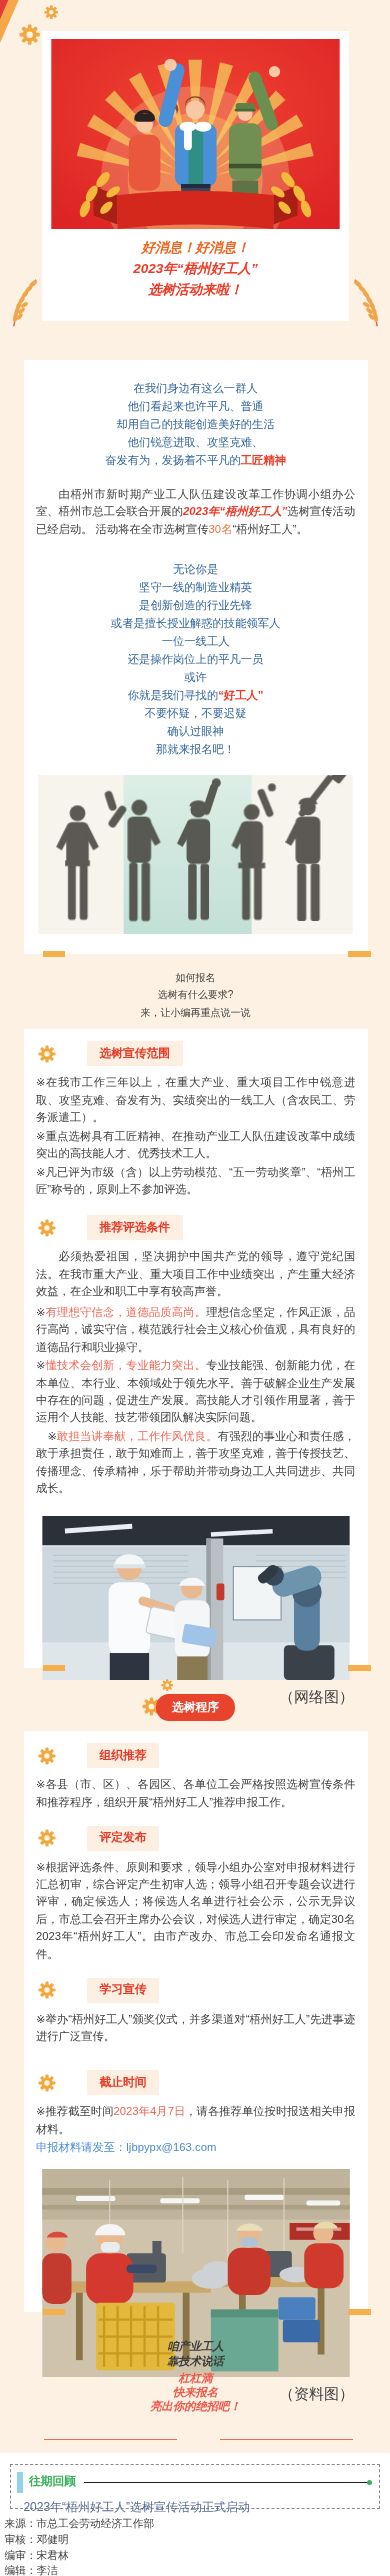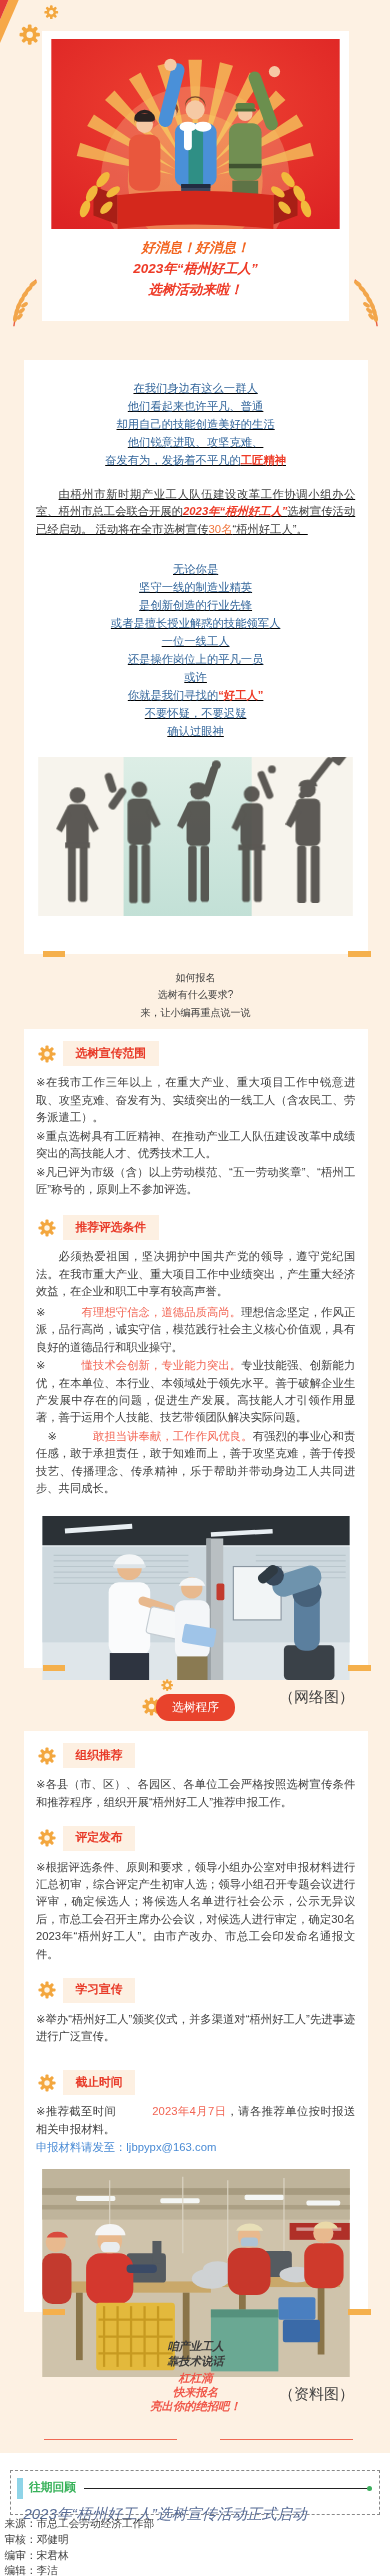--- a/index.html
+++ b/index.html
@@ -10,65 +10,65 @@
   #corner-svg{position:absolute;left:0;top:0;}
   .gear{position:absolute;}
   
   #card-a{left:42px;top:31px;width:307px;height:290px;}
   #banner-ill{display:block;margin:8.4px auto 0 auto;}
   .title-lines{margin-top:7.9px;text-align:center;font-weight:bold;font-style:italic;font-size:13.5px;line-height:21px;}
   .title-lines div:nth-child(1){color:#f2641e;}
   .title-lines div:nth-child(2),.title-lines div:nth-child(3){color:#ee3a26;}
   .laurel{position:absolute;top:273px;}
   
-  #card-b{left:23.6px;top:360px;width:344px;height:594px;text-decoration:underline;}
+  #card-b{left:23.6px;top:360px;width:344px;height:594px;}
   .poem{text-align:center;color:#33669b;font-size:11.3px;line-height:18px;}
   .poem-1{padding-top:19px;}
   .para{color:#404040;font-size:11.3px;line-height:17.4px;text-align:justify;margin:17px 12.4px 0 12.4px;}
   .indent{text-indent:2em;}
   .poem-2{margin-top:21.4px;}
   .hl-red{color:#ee3a26;font-weight:bold;}
   .hl-red-bi{color:#ee3a26;font-weight:bold;font-style:italic;}
   .hl-orange{color:#f0733a;}
-  .hl-salmon{color:#f26453;margin-left:36px;}
+  .hl-salmon{color:#f26453;}
   .hl-blue{color:#4a8bd5;}
   .content-img{display:block;margin:17px auto 0 auto;}
   .corner-bar{position:absolute;width:21.4px;height:6.8px;background:#f5b04c;bottom:-3.4px;}
   .corner-bar.l{left:19.7px;} .corner-bar.r{right:-3.9px;width:23.6px;}
   
   .cream-lines{position:absolute;left:0;width:391px;text-align:center;color:#3f3f3f;font-size:10px;line-height:17.4px;}
   #mid-lines{top:969px;}
   
   #card-c{left:23.6px;top:1029px;width:344px;height:639px;}
   #card-d{left:23.6px;top:1731px;width:344px;height:581px;}
-  .sec-head{display:flex;align-items:center;margin:12.4px 0 7.9px 14.6px;}
+  .sec-head{display:flex;align-items:center;margin:12.4px 0 7.9px 14.6px;gap:24px;}
   .sec-head svg{flex:0 0 auto;}
   .sec-head .box{margin-left:6.8px;background:#fdf0e2;color:#e83a28;font-weight:bold;font-size:11.8px;padding:4.5px 12.4px;}
   .item{margin-top:3.4px;}
   .caption{color:#404040;font-size:15px;text-align:right;margin:7.9px 13.5px 0 0;}
   
   #pill-row{position:absolute;left:0;top:1694px;width:391px;display:flex;justify-content:center;}
   #pill-wrap{position:relative;}
-  #pill{position:relative;z-index:2;background:#e8432c;color:#fff;font-weight:normal;font-size:11.8px;padding:5.6px 15.8px;border-radius:13px;}
+  #pill{position:relative;z-index:2;background:#e8432c;color:#fff;font-weight:bold;font-size:11.8px;padding:5.6px 15.8px;border-radius:13px;}
   #pill-gear-big{left:-14.6px;top:3.4px;z-index:1;}
   #pill-gear-small{left:4.5px;top:-14.6px;z-index:3;}
   
   #outro-dark{top:2339px;font-weight:bold;font-style:italic;color:#3b3b3b;font-size:11.3px;line-height:15px;}
   #outro-red{top:2371px;font-weight:bold;font-style:italic;color:#f0584a;font-size:11.3px;line-height:14px;}
   .red-rule{position:absolute;top:2439px;height:1.1px;background:#f06a55;}
   #rule-l{left:44px;width:133px;} #rule-r{left:220px;width:133px;}
   
   #bottom-white{position:absolute;left:0;top:2453px;width:391px;height:123px;background:#fff;}
-  #review-box{position:absolute;left:10px;top:17px;width:370px;height:45px;border:0.6px dashed #8a8a8a;box-sizing:border-box;}
+  #review-box{position:absolute;left:10px;top:11px;width:370px;height:45px;border:0.6px dashed #8a8a8a;box-sizing:border-box;}
   #review-head{display:flex;align-items:center;margin:6.8px 7.9px 0 5.6px;}
   #review-bar{width:6.2px;height:21.4px;background:#8fd4e8;}
   #review-title{color:#38b25a;font-weight:bold;font-size:11.8px;margin-left:6.2px;white-space:nowrap;}
   #review-line{flex:1;height:1.1px;background:#222;margin-left:7.9px;position:relative;}
   #review-line i{position:absolute;right:-1.1px;top:-2.3px;width:5.6px;height:5.6px;border-radius:50%;background:#3cae5c;}
-  #review-link{color:#576b95;font-size:15px;margin:5.6px 0 0 12.4px;font-style:italic;}
+  #review-link{color:#576b95;font-size:12px;margin:5.6px 0 0 12.4px;}
   .footer-line{color:#404040;font-size:10.7px;line-height:15.8px;margin-left:4.5px;}
   #footer{position:absolute;left:0;top:2516px;width:391px;}
 </style>
 </head>
 <body>
 
 <div id="page">
 
   <svg width="0" height="0" style="position:absolute">
     <defs>
@@ -227,20 +227,21 @@
         <div>无论你是</div>
         <div>坚守一线的制造业精英</div>
         <div>是创新创造的行业先锋</div>
         <div>或者是擅长授业解惑的技能领军人</div>
         <div>一位一线工人</div>
         <div>还是操作岗位上的平凡一员</div>
         <div>或许</div>
         <div><span>你就是我们寻找的</span><span class="hl-red">“好工人”</span></div>
         <div>不要怀疑，不要迟疑</div>
         <div>确认过眼神</div>
+        <div>那就来报名吧！</div>
       </div>
     <svg class="content-img" width="315" height="159" viewBox="0 0 560 283">
       <rect width="560" height="283" fill="#f7f4ed"></rect>
       <defs>
           <linearGradient id="band" x1="0" y1="0" x2="0" y2="1">
         <stop offset="0%" stop-color="#ddeee6"></stop>
             <stop offset="100%" stop-color="#c2e0d6"></stop>
       </linearGradient>
         </defs>
       <rect x="152" y="0" width="228" height="283" fill="url(#band)"></rect>

